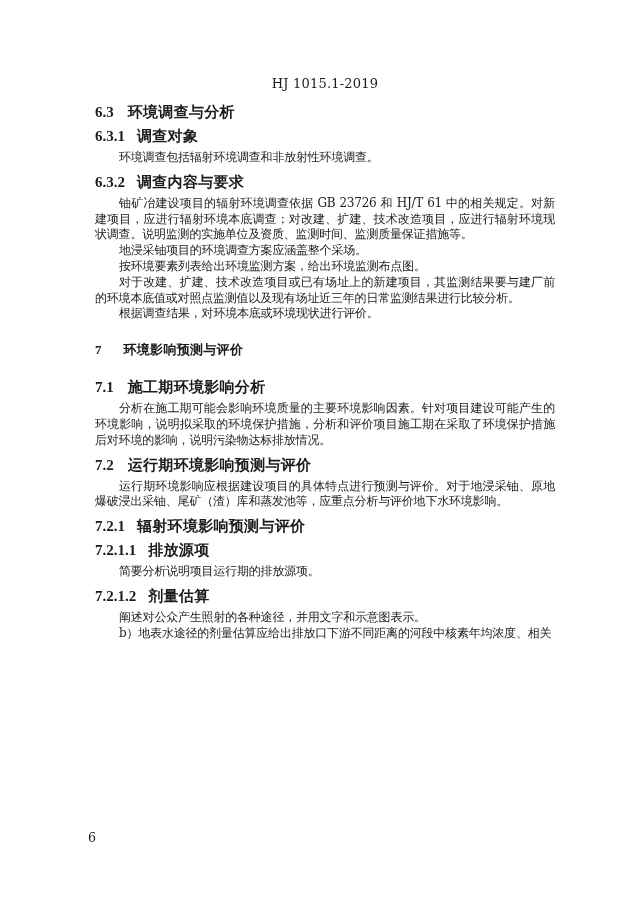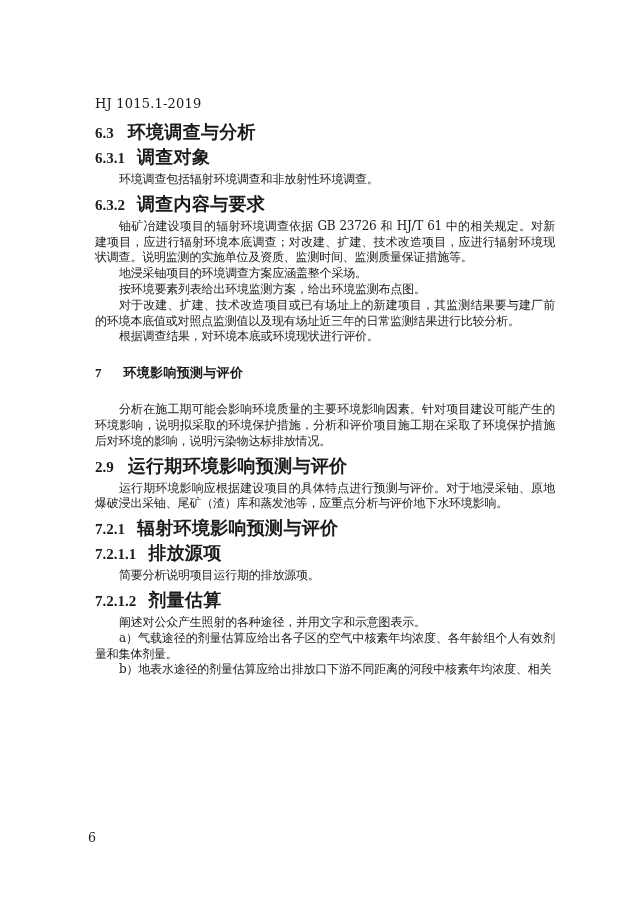--- a/index.html
+++ b/index.html
@@ -15,22 +15,21 @@
     overflow: hidden;
   }
 
   .content {
     position: absolute;
     left: 95px;
     top: 76px;
     width: 460px;
     display: flex;            
     flex-direction: column;
-    align-items: flex-start;
-    margin-top: 20px;
+    align-items: center;
   }
 
   .doc-number {
     font-size: 13px;
     line-height: 16px;
     letter-spacing: 0.2px;
     margin-bottom: 4px;
   }
 
   p.body {
@@ -48,21 +47,21 @@
     font-weight: bold;
     line-height: 16px;
     white-space: nowrap;
   }
   .h .num {
     font-family: "Liberation Serif", "DejaVu Serif", serif;
     font-size: 15px;
   }
   .h .title {
     font-family: "Liberation Sans", "DejaVu Sans", sans-serif;
-    font-size: 18px;
+    font-size: 15px;
     letter-spacing: 0.3px;
   }
 
   .h1 { margin: 20px 0 21px; }
   .h1 .num, .h1 .title { font-size: 13px; }
   .h1 .num { margin-right: 22px; }
 
   .h2, .h3, .h4 { margin: 8px 0 6px; }
   .h2 .num { margin-right: 14px; }
   .h3 .num { margin-right: 12px; }
@@ -98,38 +97,41 @@
         </div>
         <p class="body">铀矿冶建设项目的辐射环境调查依据 GB 23726 和 HJ/T 61 中的相关规定。对新建项目，应进行辐射环境本底调查；对改建、扩建、技术改造项目，应进行辐射环境现状调查。说明监测的实施单位及资质、监测时间、监测质量保证措施等。</p>
         <p class="body">地浸采铀项目的环境调查方案应涵盖整个采场。</p>
         <p class="body">按环境要素列表给出环境监测方案，给出环境监测布点图。</p>
         <p class="body">对于改建、扩建、技术改造项目或已有场址上的新建项目，其监测结果要与建厂前的环境本底值或对照点监测值以及现有场址近三年的日常监测结果进行比较分析。</p>
         <p class="body">根据调查结果，对环境本底或环境现状进行评价。</p>
         <div class="h h1">
           <span class="num">7</span>
           <span class="title">环境影响预测与评价</span>
         </div>
+        <div class="h h2">
+          <span class="num">7.1</span>
+          <span class="title">施工期环境影响分析</span>
+        </div>
         <p class="body">分析在施工期可能会影响环境质量的主要环境影响因素。针对项目建设可能产生的环境影响，说明拟采取的环境保护措施，分析和评价项目施工期在采取了环境保护措施后对环境的影响，说明污染物达标排放情况。</p>
         <div class="h h2">
-          <span class="num">2.9</span>
+          <span class="num">7.2</span>
           <span class="title">运行期环境影响预测与评价</span>
         </div>
         <p class="body">运行期环境影响应根据建设项目的具体特点进行预测与评价。对于地浸采铀、原地爆破浸出采铀、尾矿（渣）库和蒸发池等，应重点分析与评价地下水环境影响。</p>
         <div class="h h3">
           <span class="num">7.2.1</span>
           <span class="title">辐射环境影响预测与评价</span>
         </div>
         <div class="h h4">
           <span class="num">7.2.1.1</span>
           <span class="title">排放源项</span>
         </div>
         <p class="body">简要分析说明项目运行期的排放源项。</p>
         <div class="h h4">
           <span class="num">7.2.1.2</span>
           <span class="title">剂量估算</span>
         </div>
         <p class="body">阐述对公众产生照射的各种途径，并用文字和示意图表示。</p>
-        <p class="body">a）气载途径的剂量估算应给出各子区的空气中核素年均浓度、各年龄组个人有效剂量和集体剂量。</p>
         <p class="body">b）地表水途径的剂量估算应给出排放口下游不同距离的河段中核素年均浓度、相关</p>
       </main>
   </div>
   <div class="page-number">6</div>
 </div>
 
 </body></html>

